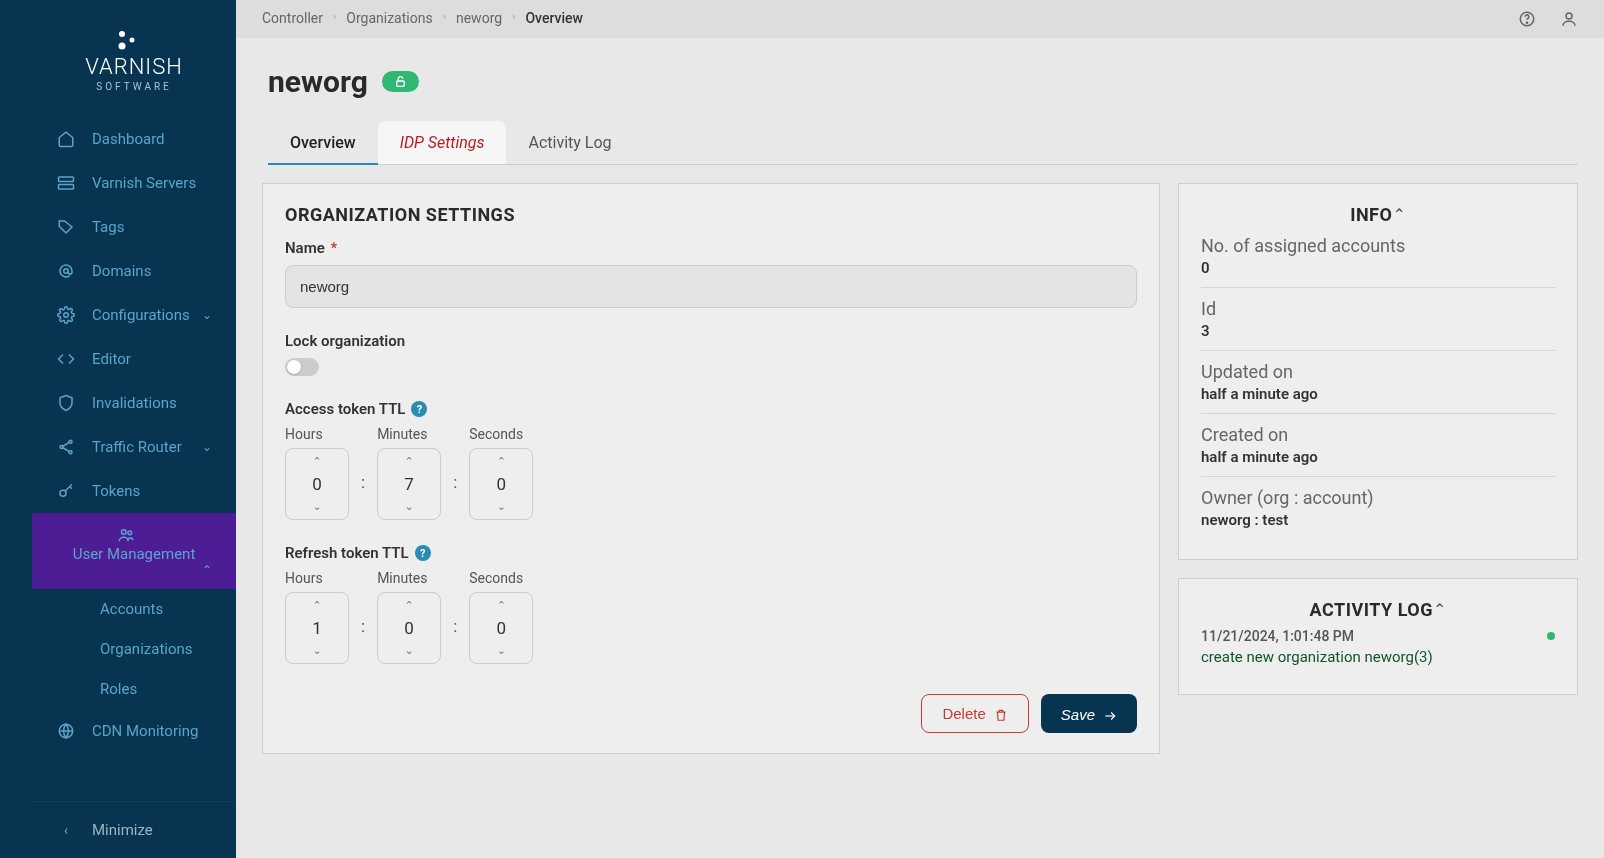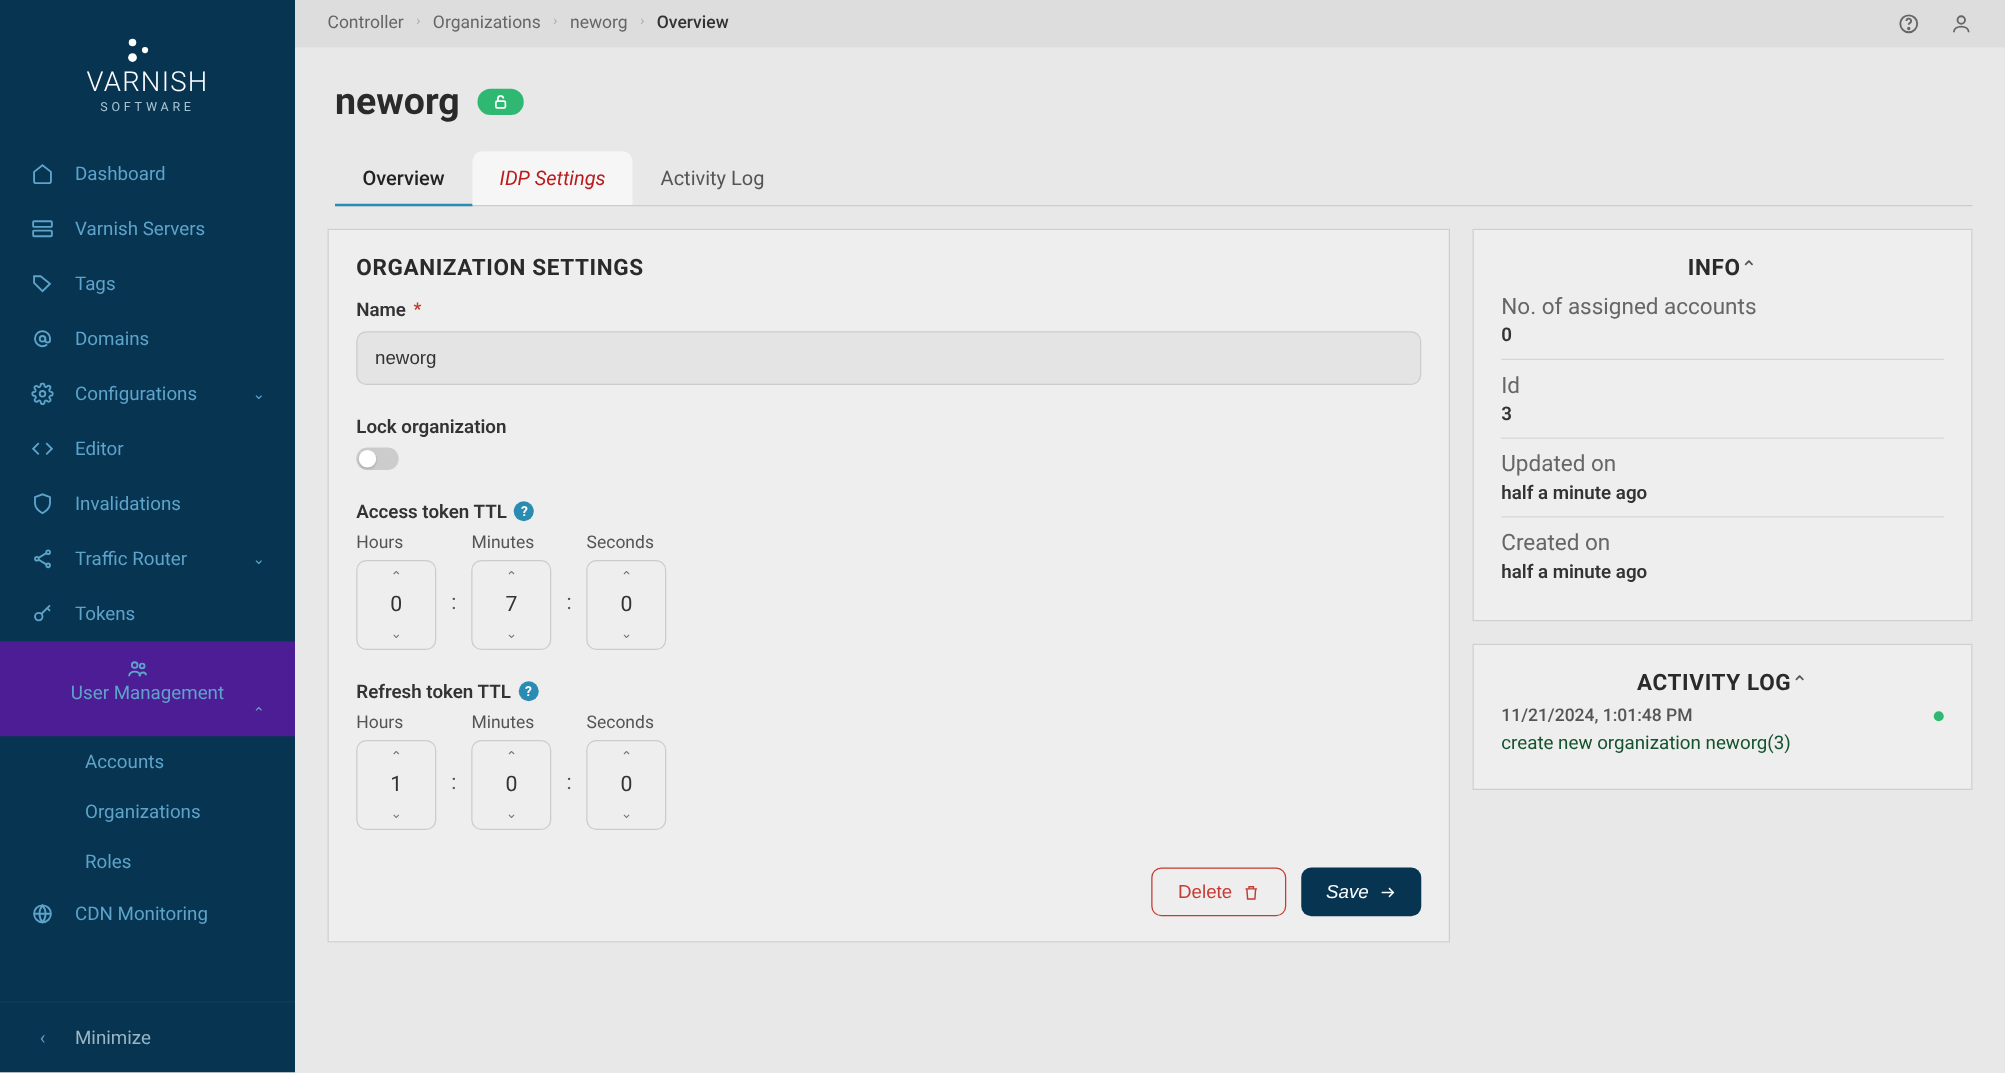--- a/index.html
+++ b/index.html
@@ -13,20 +13,21 @@
     display: flex;
   }
   
   .sidebar {
     width: 236px;
     background: #063451;
     color: #7fb3d1;
     display: flex;
     flex-direction: column;
     height: 100%;
+    padding-left: 32px;
   }
   .logo-area {
     padding: 30px 20px 25px;
     text-align: center;
   }
   .logo-text {
     color: #fff;
     font-size: 22px;
     font-weight: 300;
     letter-spacing: 1px;
@@ -196,21 +197,21 @@
     cursor: pointer;
   }
 
   .actions { display: flex; justify-content: flex-end; gap: 12px; margin-top: 30px; }
   .btn {
     padding: 10px 20px;
     border-radius: 8px;
     font-size: 15px;
     cursor: pointer;
     display: inline-flex;
-    align-items: center;
+    align-items: flex-end;
     gap: 8px;
   }
   .btn-del {
     border: 1px solid #c53a32;
     color: #c53a32;
     background: transparent;
   }
   .btn-save {
     border: none;
     background: #063451;
@@ -535,20 +536,24 @@
               <div class="info-val">3</div>
             </div>
             <div class="info-row">
               <div class="info-key">Updated on</div>
               <div class="info-val">half a minute ago</div>
             </div>
             <div class="info-row">
               <div class="info-key">Created on</div>
               <div class="info-val">half a minute ago</div>
             </div>
+            <div class="info-row">
+              <div class="info-key">Owner (org : account)</div>
+              <div class="info-val">neworg : test</div>
+            </div>
           </div>
         </div>
 
         <div class="panel">
           <div class="info-head">
             <div class="panel-title" style="margin-bottom:0;">ACTIVITY LOG</div>
             <span style="cursor:pointer;color:#555;">⌃</span>
           </div>
           <div class="log-entry">
             <div class="log-dot"></div>

